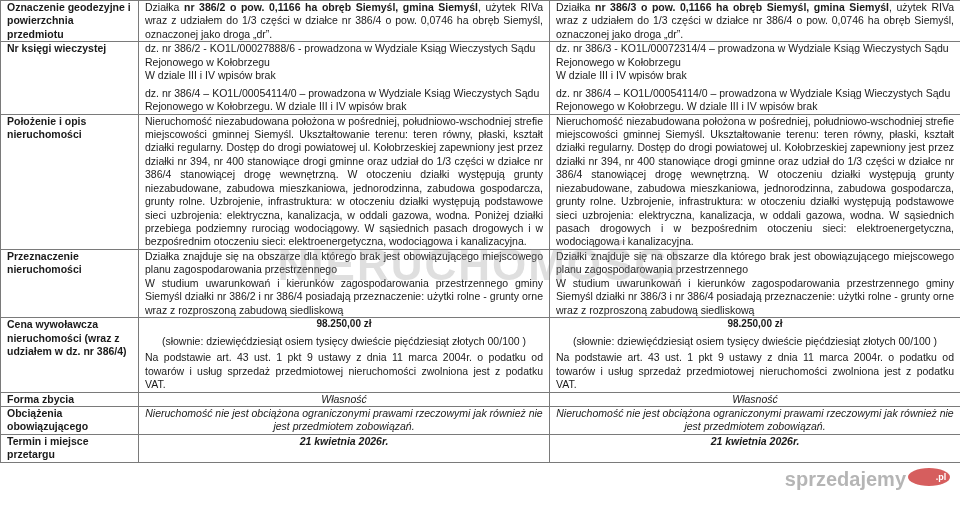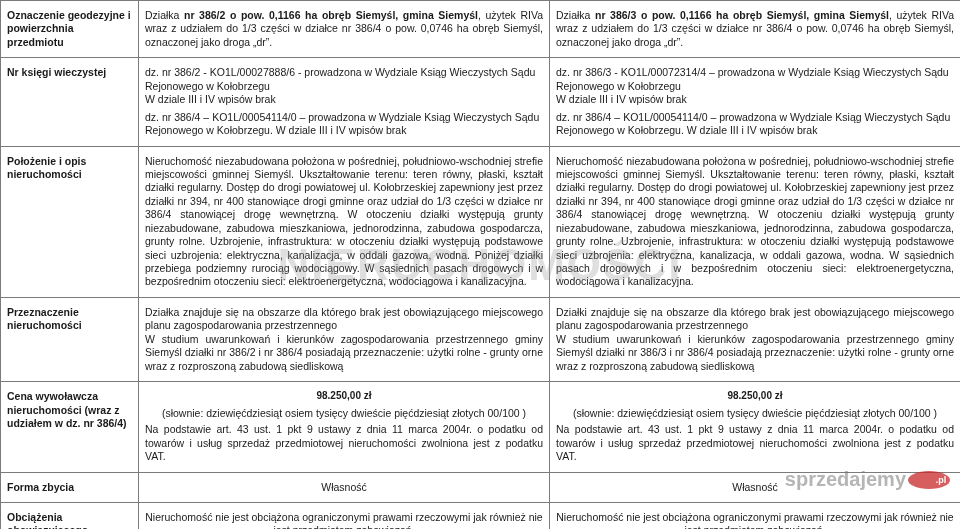--- a/index.html
+++ b/index.html
@@ -19,38 +19,38 @@
     background: #ffffff;
   }
   table.doc {
     width: 960px;
     border-collapse: collapse;
     table-layout: fixed;
   }
   table.doc td {
     border: 1px solid #7a7a7a;
     vertical-align: top;
-    padding: 8px 6px;
+    padding: 0 6px;
     font-size: 10.5px;
     line-height: 1.28;
   }
   td.label {
     width: 138px;
     font-weight: bold;
     font-size: 10.5px;
     text-align: left;
     vertical-align: middle;
     background: #ffffff;
     padding-left: 8px;
   }
   td.cell {
     width: 410px;
     margin-top: 36px;
   }
-  .ctr { text-align: center; }
+  .ctr { text-align: center; font-style: italic; }
   .just { text-align: justify; }
   .b { font-weight: bold; }
   .spacer { height: 4px; }
   .price {
     text-align: center;
     font-weight: bold;
     font-size: 10px;
     padding-bottom: 4px;
   }
   .small-ctr { text-align: center; }
@@ -68,21 +68,21 @@
     letter-spacing: 2px;
     color: rgba(150,150,150,0.30);
     pointer-events: none;
     white-space: nowrap;
   }
   #wm-badge {
     position: absolute;
     right: 10px;
     bottom: 38px;
     display: flex;
-    align-items: center;
+    align-items: flex-start;
     pointer-events: none;
   }
   #wm-badge .wtext {
     font-size: 20px;
     font-weight: bold;
     color: rgba(120,120,120,0.55);
     letter-spacing: 0px;
   }
   #wm-badge .wdot {
     margin-left: 2px;

